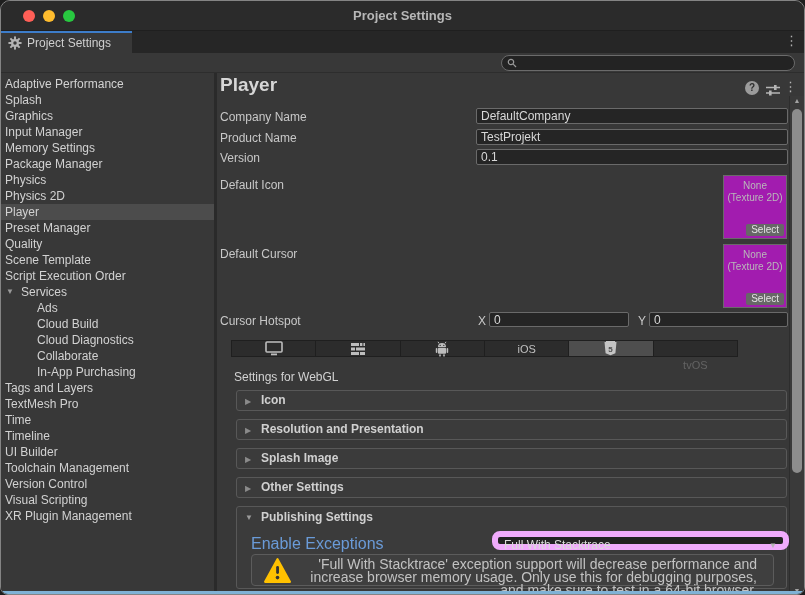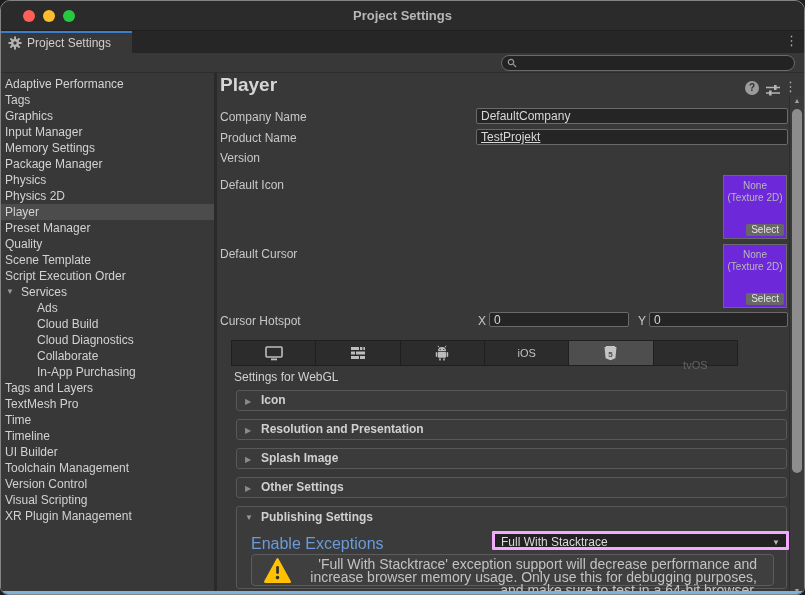--- a/index.html
+++ b/index.html
@@ -48,47 +48,47 @@
   .page-title{ position:absolute; left:3px; top:1px; font-size:19px; font-weight:bold; color:#d6d6d6; }
   .hicon{ position:absolute; top:8px; cursor:default; }
   .help-ic{ left:528px; width:14px; height:14px; border-radius:50%; background:#9b9b9b;
     color:#2e2e2e; font-size:10px; font-weight:bold; text-align:center; line-height:14px; }
   .preset-ic{ left:549px; top:9px; }
   .kebab-ic{ left:567px; top:6px; font-size:13px; color:#b5b5b5; }
   .flabel{ position:absolute; font-size:12px; color:#c8c8c8; white-space:nowrap; }
   .tf{ position:absolute; background:#252525; border:1px solid #6a6a6a; border-radius:2px;
     color:#d8d8d8; font-size:12px; padding:0 4px; outline:none; }
   
-  .texbox{ position:absolute; left:506px; width:64px; height:64px; background:#6d28d9;
+  .texbox{ position:absolute; left:506px; width:64px; height:64px; background:#a21caf;
     border:1px solid #6a6a6a; }
   .texbox .none{ margin-top:4px; text-align:center; font-size:10px; line-height:12px; color:#b9b9b9; }
   .selbtn{ position:absolute; right:2px; bottom:2px; font-size:10px; color:#e4e4e4;
     background:#676767; border-radius:2px; padding:0px 5px; line-height:12px; cursor:default; }
   
-  .ptabs{ position:absolute; left:14px; top:267px; width:507px; height:26px;
+  .ptabs{ position:absolute; left:14px; top:267px; width:507px; height:17px;
     display:flex; background:#2c2c2c; border:1px solid #1f1f1f; }
   .ptab{ flex:1; display:flex; align-items:center; justify-content:center;
     border-right:1px solid #1f1f1f; color:#c0c0c0; font-size:11px; cursor:default; }
   .ptab:last-child{ border-right:none;margin-top:24px; }
   .ptab.sel{ background:#4e4e4e; }
   .ptab.dis{ color:#636363; }
   .settings-for{ position:absolute; left:17px; top:297px; font-size:12px; color:#d2d2d2; }
   
   .secbox{ position:absolute; left:19px; width:551px; height:21px; background:#3b3b3b;
     border:1px solid #585858; border-radius:3px; line-height:19px; cursor:default; }
   .secbox .tri{ position:absolute; left:8px; top:1px; font-size:8px; color:#8b8b8b; }
   .secbox .slabel{ position:absolute; left:24px; top:0; font-size:12px; font-weight:bold; color:#d0d0d0; }
   .pubbox{ position:absolute; left:19px; top:433px; width:551px; height:83px; background:#3b3b3b;
     border:1px solid #585858; border-radius:3px; }
   .pub-head{ position:relative; height:21px; line-height:20px; cursor:default; }
   .pub-head .tri{ position:absolute; left:8px; top:1px; font-size:8px; color:#9a9a9a; }
   .pub-head .slabel{ position:absolute; left:24px; top:0; font-size:12px; font-weight:bold; color:#d0d0d0; }
   .ee-label{ position:absolute; left:14px; top:28px; font-size:16px; color:#6a9bd8; }
   .dropdown{ position:absolute; left:255px; top:24px; width:297px; height:19px;
-    background:#222222; border:3px solid #f0abfc; border-radius:1px;
+    background:#222222; border:6px solid #f0abfc; border-radius:8px;
     font-size:12px; color:#dadada; line-height:17px; padding-left:6px; cursor:default; }
   .dropdown .caret{ position:absolute; right:6px; top:0px; font-size:8px; color:#b5b5b5; }
   .warnbox{ position:absolute; left:14px; top:47px; width:523px; height:32px;
     background:#3f3f3f; border:1px solid #5c5c5c; border-radius:4px; }
   .warn-ic{ position:absolute; left:12px; top:3px; }
   .warn-text{ position:absolute; left:46px; top:3px; right:16px; font-size:14px;
     line-height:13px; color:#c2c2c2;text-align:right; }
   .next-partial{ position:absolute; left:274px; top:519px; width:297px; height:8px;
     background:#262626; border:1px solid #6a6a6a; border-radius:3px 3px 0 0; }
   
@@ -140,21 +140,21 @@
         <line x1="6.2" y1="6.2" x2="9" y2="9" stroke="#9a9a9a" stroke-width="1.2"></line>
       </svg>
       <input placeholder="" style="">
     </div>
   </div>
 
   <div class="body">
 
     <div class="sidebar">
       <div class="side-item">Adaptive Performance</div>
-      <div class="side-item">Tags</div>
+      <div class="side-item">Splash</div>
       <div class="side-item">Graphics</div>
       <div class="side-item">Input Manager</div>
       <div class="side-item">Memory Settings</div>
       <div class="side-item">Package Manager</div>
       <div class="side-item">Physics</div>
       <div class="side-item">Physics 2D</div>
       <div class="side-item sel">Player</div>
       <div class="side-item">Preset Manager</div>
       <div class="side-item">Quality</div>
       <div class="side-item">Scene Template</div>
@@ -189,22 +189,23 @@
           <rect x="8" y="1" width="2.6" height="5" fill="#b5b5b5"></rect>
           <line x1="0" y1="9" x2="14" y2="9" stroke="#b5b5b5" stroke-width="1.4"></line>
           <rect x="3" y="6.5" width="2.6" height="5" fill="#b5b5b5"></rect>
         </svg>
       </div>
       <div class="hicon kebab-ic">⋮</div>
 
       <div class="flabel" style="left:3px; top:37px;">Company Name</div>
       <input class="tf" style="left: 259px; top: 35px; width: 312px; height: 16px;" value="DefaultCompany">
       <div class="flabel" style="left:3px; top:58px;">Product Name</div>
-      <input class="tf" style="left: 259px; top: 56px; width: 312px; height: 16px; text-decoration: underline;" value="TestProjekt">
+      <input class="tf" style="left: 259px; top: 56px; width: 312px; height: 16px;" value="TestProjekt">
       <div class="flabel" style="left:3px; top:78px;">Version</div>
+      <input class="tf" style="left: 259px; top: 76px; width: 312px; height: 16px;" value="0.1">
 
       <div class="flabel" style="left:3px; top:105px;">Default Icon</div>
       <div class="texbox" style="top:102px;">
         <div class="none"><span>None</span><br><span>(Texture 2D)</span></div>
         <div class="selbtn">Select</div>
       </div>
 
       <div class="flabel" style="left:3px; top:174px;">Default Cursor</div>
       <div class="texbox" style="top:171px;">
         <div class="none"><span>None</span><br><span>(Texture 2D)</span></div>

